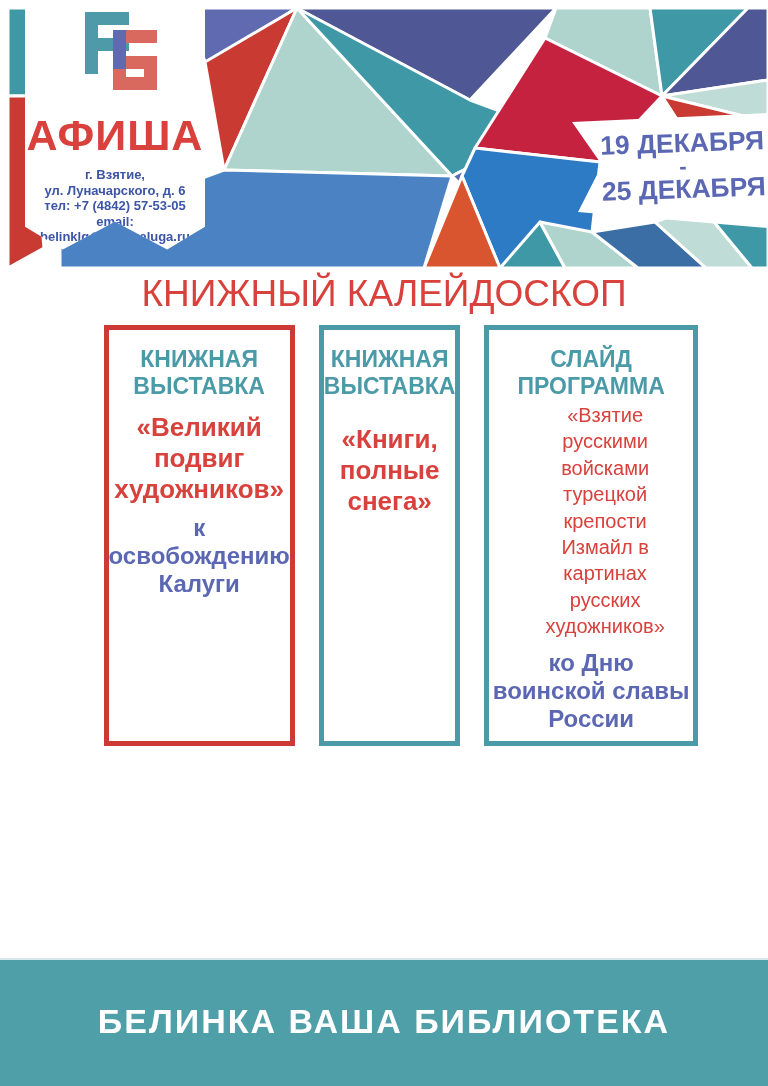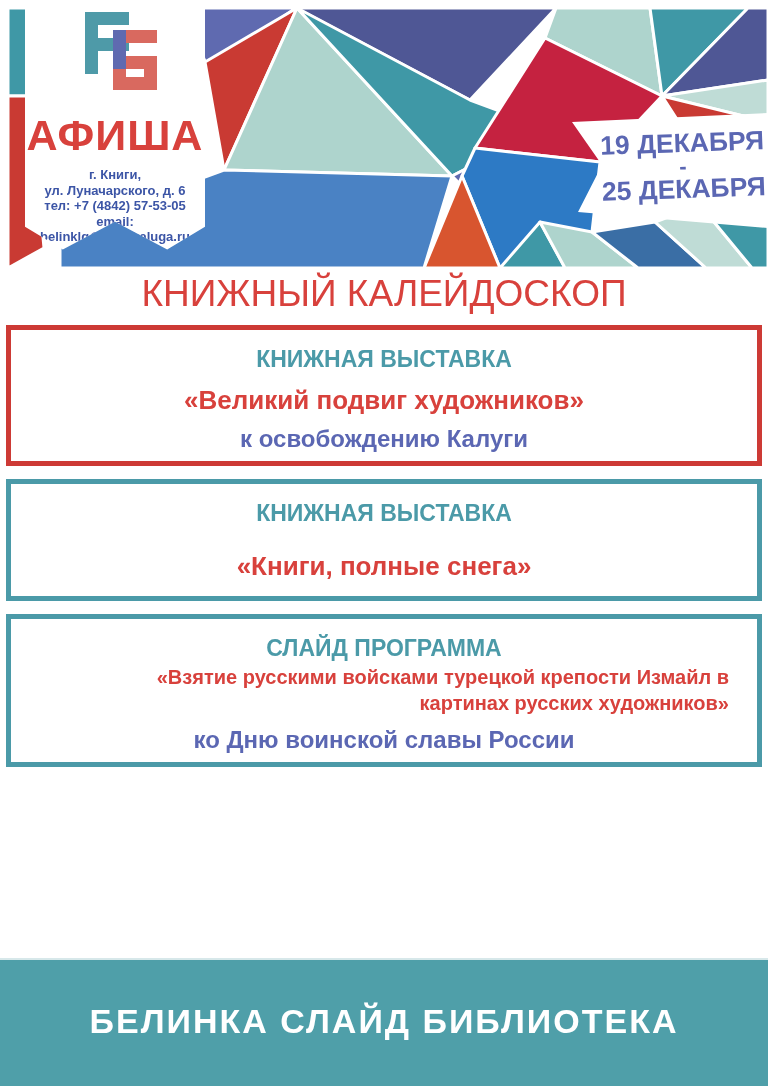--- a/index.html
+++ b/index.html
@@ -24,34 +24,34 @@
   .flag-text{position:absolute;left:598px;top:129px;width:170px;text-align:center;
              transform:rotate(-2deg);color:var(--periwinkle);font-weight:bold;
              font-size:26.5px;line-height:1.12;z-index:3;}
   .flag-sep{font-size:22px;line-height:.75;}
 
   
   .content{position:absolute;top:268px;left:0;width:768px;}
   .poster-title{text-align:center;font-size:37px;font-weight:normal;color:var(--title_red);
                 padding-top:5px;height:57px;box-sizing:border-box;letter-spacing:0;}
 
-  .events{width:756px;margin:0 auto;display:flex;flex-direction:column;gap:13px;}
+  .events{width:561px;margin:0 auto;display:flex;gap:24px;}
   .event{border:5px solid var(--teal);box-sizing:border-box;text-align:center;
          padding:10px 0 8px;background:#fff;}
   .event.b-red{border-color:var(--red);}
   .event.b-teal{border-color:var(--teal);}
   .event:nth-child(1){min-height:128px;}
   .event:nth-child(2){min-height:122px;}
   .event:nth-child(3){min-height:125px;}
   .event:nth-child(4){min-height:132px;}
 
   .line-category{font-size:23px;font-weight:bold;margin-top:6px;}
   .line-quote{font-size:26px;font-weight:bold;margin-top:12px;}
   .line-note{font-size:24px;font-weight:bold;margin-top:9px;}
-  .line-quote-long{font-size:20px;font-weight:bold;text-align:right;
+  .line-quote-long{font-size:20px;font-weight:normal;text-align:center;
                    padding:2px 28px 0 56px;line-height:1.32;}
   .event:nth-child(2) .line-quote{margin-top:24px;}
   .event:nth-child(3) .line-quote{margin-top:18px;}
   .event:nth-child(4) .line-category{margin-top:2px;}
   .event:nth-child(4) .line-note{margin-top:2px;}
 
   .c-teal{color:var(--teal);}
   .c-red{color:var(--title_red);}
   .c-periwinkle{color:var(--periwinkle);}
 
@@ -110,21 +110,21 @@
           <rect x="48" y="18" width="44" height="13"></rect>
           <rect x="48" y="44" width="44" height="13"></rect>
           <rect x="79" y="44" width="13" height="34"></rect>
           <rect x="48" y="65" width="44" height="13"></rect>
         </g>
         <rect x="48" y="18" width="13" height="39" fill="#5f6ab0"></rect>
       </svg>
     </div>
     <div class="afisha">АФИША</div>
     <div class="address">
-        <span class="addr-line">г. Книги,</span>
+        <span class="addr-line">г. Взятие,</span>
         <span class="addr-line">ул. Луначарского, д. 6</span>
         <span class="addr-line">тел: +7 (4842) 57-53-05</span>
         <span class="addr-line">email: belinklg@adm.kaluga.ru</span>
       </div>
   </div>
 
   <div class="flag-text">
     <div>19 ДЕКАБРЯ</div>
     <div class="flag-sep">-</div>
     <div>25 ДЕКАБРЯ</div>
@@ -144,16 +144,16 @@
         </div>
         <div class="event b-teal">
           <div class="line-category c-teal">СЛАЙД ПРОГРАММА</div>
           <div class="line-quote-long c-red">«Взятие русскими войсками турецкой крепости Измайл в картинах русских художников»</div>
           <div class="line-note c-periwinkle">ко Дню воинской славы России</div>
         </div>
       </div>
   </div>
 
   <div class="footer">
-    <div class="footer-text">БЕЛИНКА СЛАЙД БИБЛИОТЕКА</div>
+    <div class="footer-text">БЕЛИНКА ВАША БИБЛИОТЕКА</div>
   </div>
 
 </div>
 
 </body></html>

